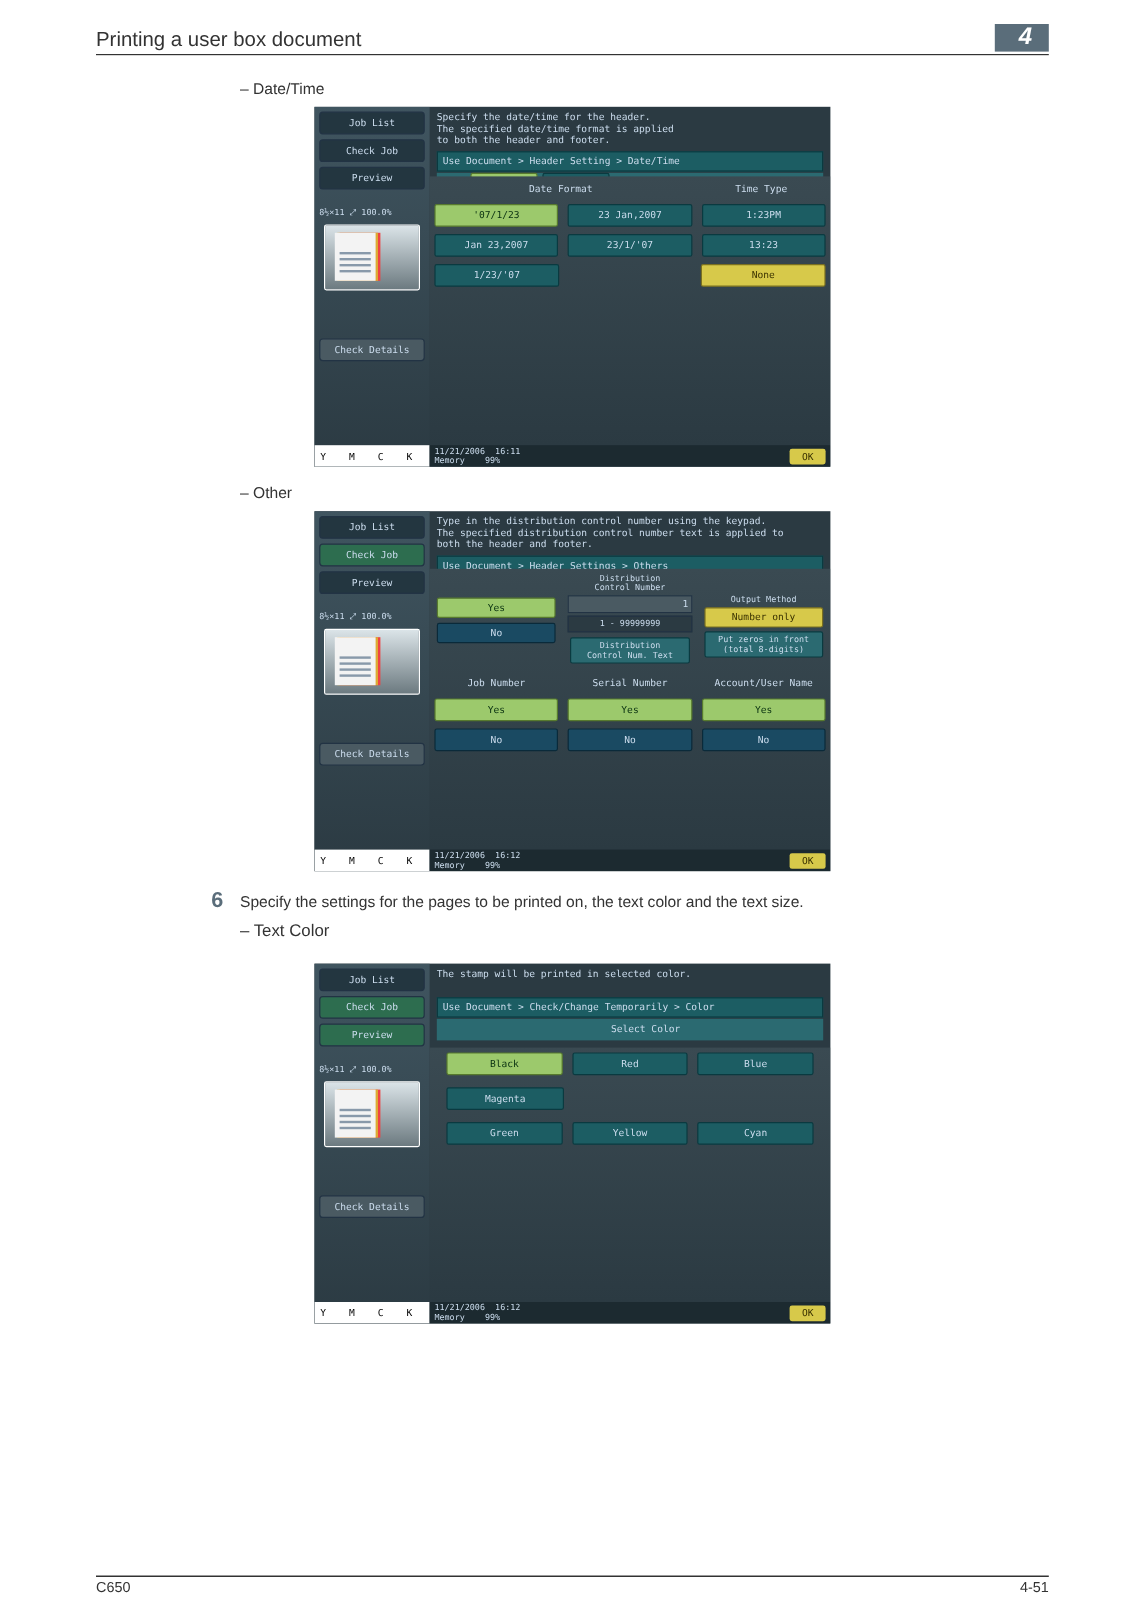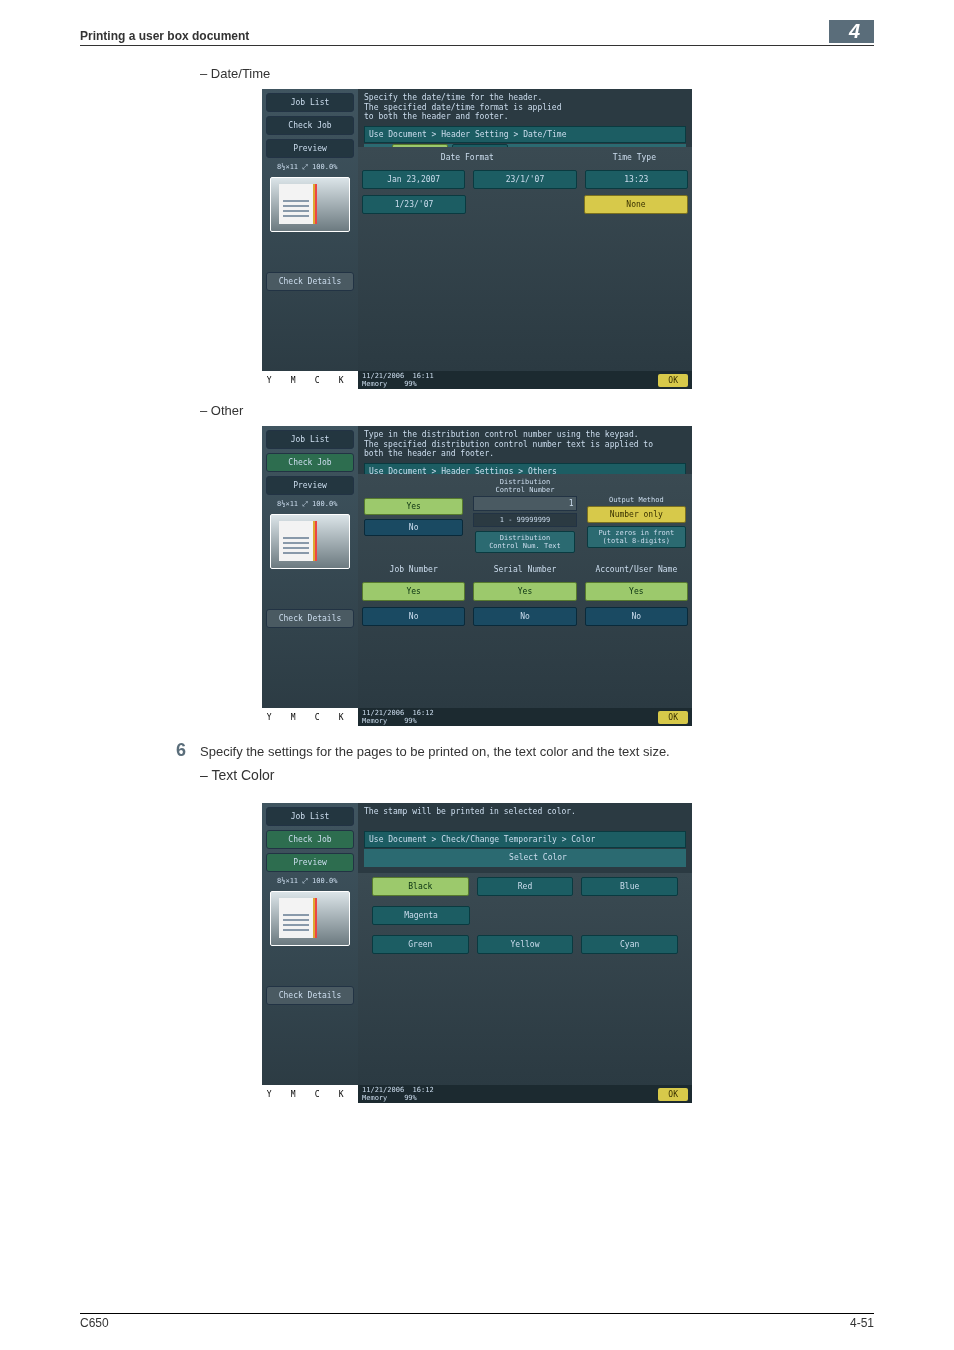--- a/index.html
+++ b/index.html
@@ -1,31 +1,31 @@
 <!DOCTYPE html>
 <html><head>
 <meta charset="utf-8">
 <style>
   * { margin: 0; padding: 0; box-sizing: border-box; }
   body { font-family: Arial, sans-serif; background: #fff; width: 954px; margin: 0 auto; font-size: 12px; color: #333; }
   .page { padding: 20px 80px; }
   .header-row { display: flex; justify-content: space-between; align-items: flex-end; border-bottom: 1px solid #333; padding-bottom: 2px; margin-bottom: 20px; }
-  .breadcrumb { font-size: 12px; font-weight: bold; }
+  .breadcrumb { font-size: 17px; }
   .chapter-badge { background: #5a6d7a; color: #fff; font-size: 20px; font-style: italic; font-weight: bold; padding: 0 14px 0 20px; }
   .indent1 { margin-left: 120px; font-size: 13px; margin-bottom: 8px; }
   .indent2 { margin-left: 120px; font-size: 14px; margin-bottom: 20px; }
   .step-row { display: flex; margin-left: 80px; margin-bottom: 6px; }
   .step-num { width: 40px; text-align: right; font-size: 18px; font-weight: bold; color: #5a6d7a; padding-right: 14px; }
   .step-body { flex: 1; font-size: 13px; padding-top: 4px; }
   .screenshot { width: 430px; height: 300px; display: block; margin: 6px auto 14px; background: #2b3a42; position: relative; font-family: "Lucida Console", monospace; font-size: 9px; color: #cde; overflow: hidden; }
   .ss-left { position: absolute; left: 0; top: 0; bottom: 0; width: 96px; background: linear-gradient(#405560,#2b3a42); }
   .tab { margin: 4px 4px 0; padding: 4px 15px; text-align: center; border: 1px solid #234; border-radius: 3px; font-size: 8px; }
   .tab-dk { background: #233640; }
   .tab-gr { background: #2d6d4f; }
-  .left-misc { font-size: 7px; color: #cde; padding: 2px 15px; margin-top: 3px; }
+  .left-misc { font-size: 7px; color: #cde; padding: 2px 4px; margin-top: 13px; }
   .thumb { width: 80px; height: 55px; background: linear-gradient(#dbe4e8,#6c7a80); margin: 4px auto; border: 1px solid #fff; border-radius: 2px; position: relative; }
   .thumb .doc { width: 34px; height: 40px; background: #f3f3f3; position: absolute; left: 8px; top: 6px; box-shadow: 2px 0 0 #da3,4px 0 0 #e44; }
   .thumb .ln { position: absolute; left: 12px; width: 26px; height: 2px; background: #89a; }
   .chk-det { margin: 40px 4px 0; padding: 4px 2px; text-align: center; background: #4a5a62; border: 1px solid #234; border-radius: 3px; font-size: 8px; }
   .ymck { position: absolute; left: 0; bottom: 0; width: 96px; height: 18px; background: #fff; display: flex; align-items: center; justify-content: space-around; font-size: 8px; color: #000; }
   .ss-main { position: absolute; left: 96px; right: 0; top: 0; bottom: 18px; padding: 4px 6px; }
   .msg { font-size: 8px; line-height: 1.2; margin-bottom: 4px; }
   .crumb-bar { background: #1c5d63; border: 1px solid #0a3a40; padding: 3px 4px; font-size: 8px; margin-bottom: 1px; }
   .bar-under { background: #2b6a71; height: 18px; display: flex; align-items: center; padding-left: 26px; }
   .pill { display: inline-block; min-width: 56px; padding: 3px 8px; text-align: center; border-radius: 2px; font-size: 8px; margin: 2px; }
@@ -88,20 +88,25 @@
         <span class="pill p-grn">Yes</span>
         <span class="pill p-teal">No</span>
       </div>
     </div>
     <div class="content-area">
       <div class="row">
         <div class="col-head" style="flex:2">Date Format</div>
         <div class="col-head">Time Type</div>
       </div>
       <div class="row">
+        <span class="grid-pill p-grn">'07/1/23</span>
+        <span class="grid-pill p-teal">23 Jan,2007</span>
+        <span class="grid-pill p-teal">1:23PM</span>
+      </div>
+      <div class="row">
         <span class="grid-pill p-teal">Jan 23,2007</span>
         <span class="grid-pill p-teal">23/1/'07</span>
         <span class="grid-pill p-teal">13:23</span>
       </div>
       <div class="row">
         <span class="grid-pill p-teal">1/23/'07</span>
         <span class="grid-pill" style="visibility:hidden"></span>
         <span class="grid-pill p-yel">None</span>
       </div>
     </div>

